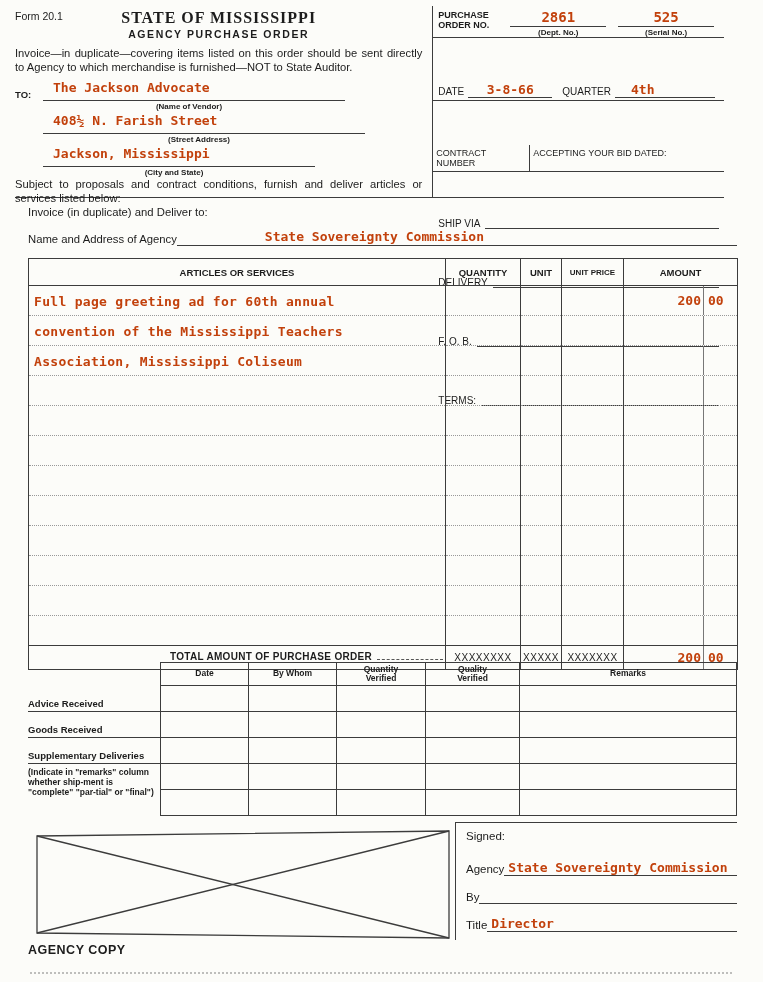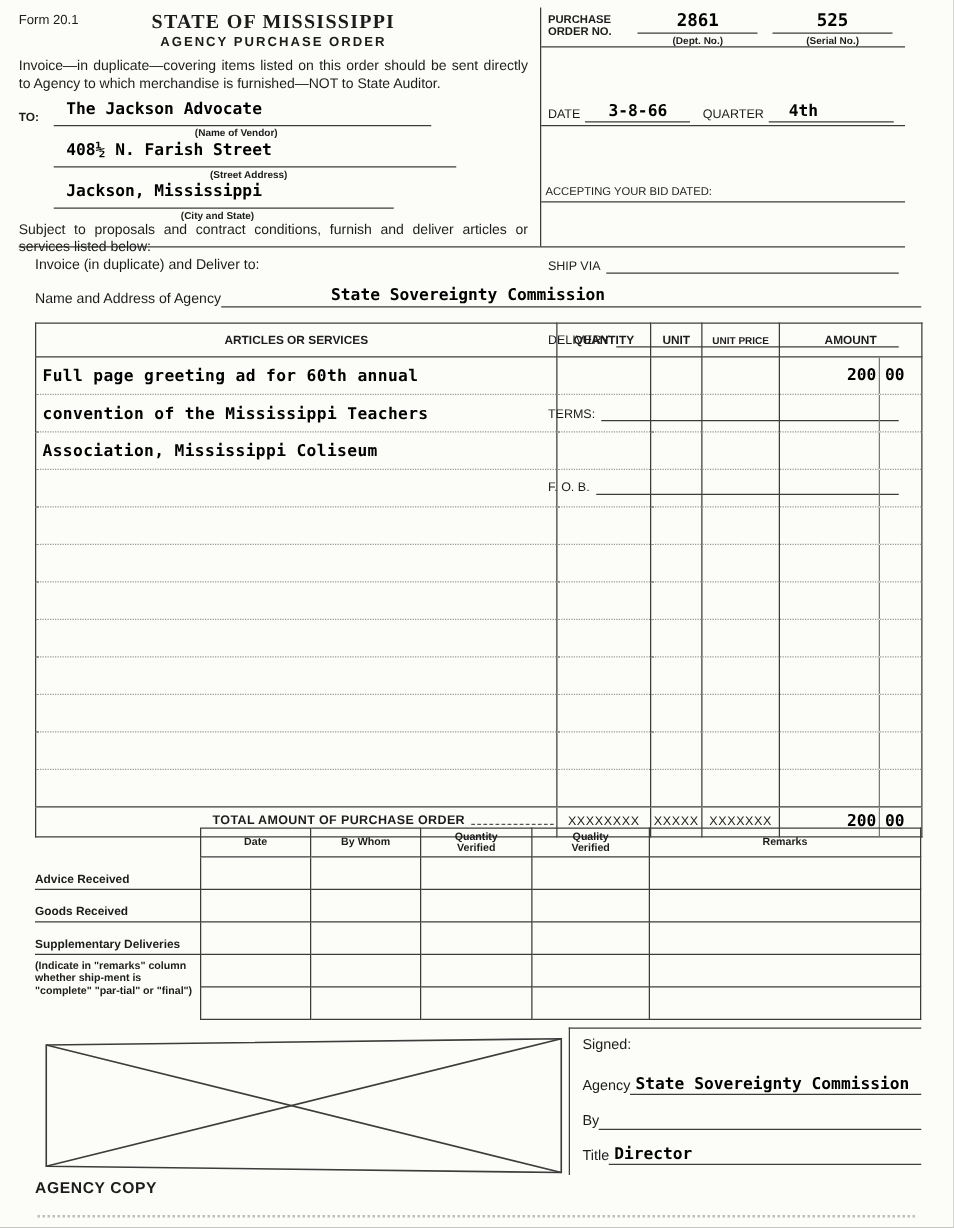--- a/index.html
+++ b/index.html
@@ -1,21 +1,21 @@
 <!DOCTYPE html>
 <html><head>
 <meta charset="utf-8">
 <style>
   html,body{margin:0;padding:0;background:#9a9a9a;}
   .page{
     position:relative;width:763px;height:982px;margin:0 auto;background:#fcfcf9;
     font-family:"Liberation Sans","DejaVu Sans",sans-serif;color:#1c1c1c;
     box-sizing:border-box;overflow:hidden;
   }
-  .typed{font-family:"DejaVu Sans Mono","Liberation Mono",monospace;font-weight:bold;color:#000000;}
+  .typed{font-family:"DejaVu Sans Mono","Liberation Mono",monospace;font-weight:bold;color:#c2410c;}
 
   
   .top{position:absolute;left:15px;top:6px;width:709px;height:192px;display:flex;border-bottom:1.5px solid #3c3c3c;box-sizing:border-box;}
   .top-left{width:425px;box-sizing:border-box;position:relative;padding-right:10px;}
   .top-right{flex:1;border-left:1.5px solid #3c3c3c;box-sizing:border-box;display:flex;flex-direction:column;gap:44px;}
   .form-no{position:absolute;left:0;top:4px;font-size:10.5px;}
   .title-wrap{text-align:center;padding-top:3px;}
   .title{font-family:"Liberation Serif","DejaVu Serif",serif;font-weight:bold;font-size:16px;letter-spacing:1px;}
   .subtitle{font-weight:bold;font-size:10.5px;letter-spacing:1.6px;margin-top:1px;}
   .invoice-note{font-size:11.2px;line-height:13.6px;text-align:justify;margin:7px 0 4px 0;}
@@ -158,37 +158,38 @@
       </div>
 
       <div class="date-row">
         <span class="plabel">DATE</span>
         <span class="uval typed">3-8-66</span>
         <span class="plabel qtr">QUARTER</span>
         <span class="uval typed grow">4th</span>
       </div>
 
       <div class="contract-row">
+        <div class="contract-cell left">CONTRACT NUMBER</div>
         <div class="contract-cell right">ACCEPTING YOUR BID DATED:</div>
       </div>
 
       <div class="fline">
         <span class="flabel">SHIP VIA</span>
         <span class="fill"></span>
       </div>
       <div class="fline">
         <span class="flabel">DELIVERY</span>
         <span class="fill"></span>
       </div>
       <div class="fline">
+        <span class="flabel">F. O. B.</span>
+        <span class="fill"></span>
+      </div>
+      <div class="fline">
         <span class="flabel">TERMS:</span>
-        <span class="fill"></span>
-      </div>
-      <div class="fline">
-        <span class="flabel">F. O. B.</span>
         <span class="fill"></span>
       </div>
     </div>
   </div>
 
   <div class="deliver">
     <div class="deliver-line1">Invoice (in duplicate) and Deliver to:</div>
     <div class="agency-row">
       <span class="agency-label">Name and Address of Agency</span>
       <span class="agency-fill">

